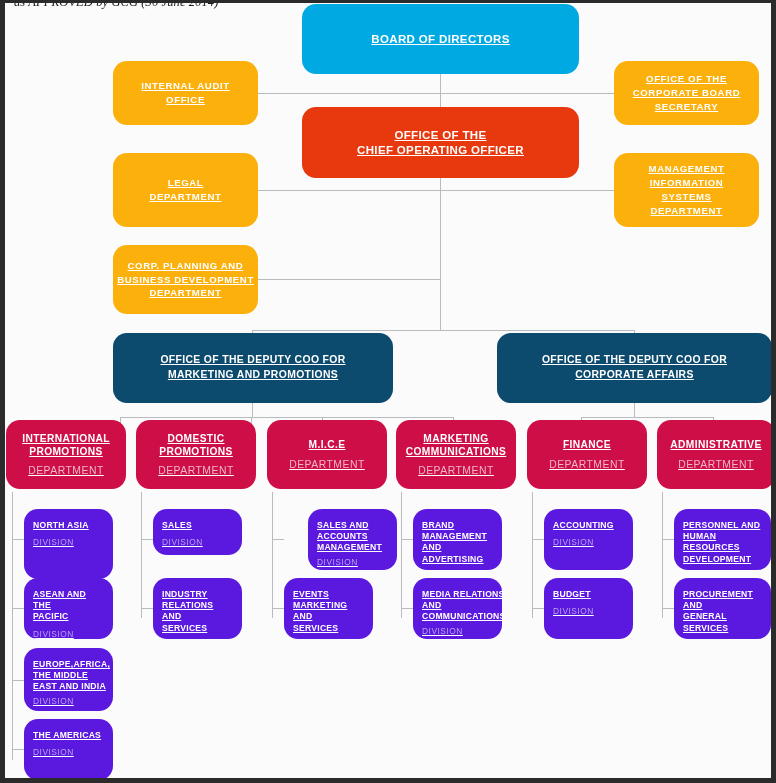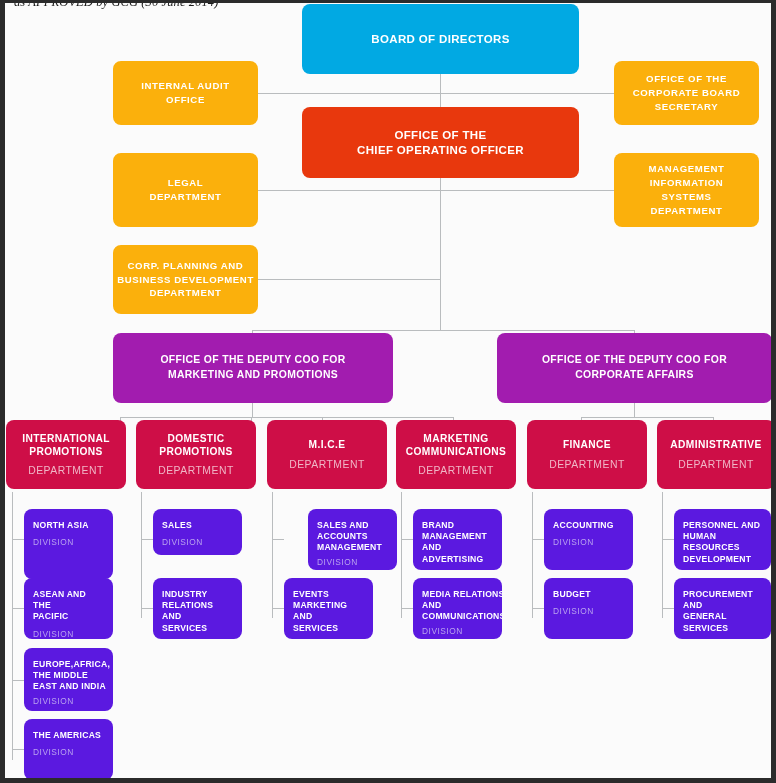--- a/index.html
+++ b/index.html
@@ -48,27 +48,28 @@
     font-size: 12.5px;
     color: #1b1b1b;
     white-space: nowrap;
     letter-spacing: .1px;
   }
 
   
   .node {
     position: absolute;
     box-sizing: border-box;
-    border-radius: 8px;
+    border-radius: 14px;
     display: flex;
     flex-direction: column;
     justify-content: center;
     color: #ffffff;
     text-align: center;
     overflow: hidden;
+    text-decoration: underline;
   }
   .node .title {
     font-weight: bold;
     letter-spacing: .35px;
     line-height: 1.25;
   }
 
   
   .node.board {
     background: #01a9e3;
@@ -81,21 +82,21 @@
 
   
   .node.staff {
     background: #fbb00c;
     font-size: 9.6px;
   }
   .node.staff .title { letter-spacing: .6px; line-height: 1.45; }
 
   
   .node.deputy {
-    background: #a21caf;
+    background: #0c4a6e;
     font-size: 10.4px;
   }
   .node.deputy .title { line-height: 1.4; }
 
   
   .node.dept {
     background: #ce0e47;
     font-size: 10.2px;
     justify-content: center;
     padding: 0 3px;

